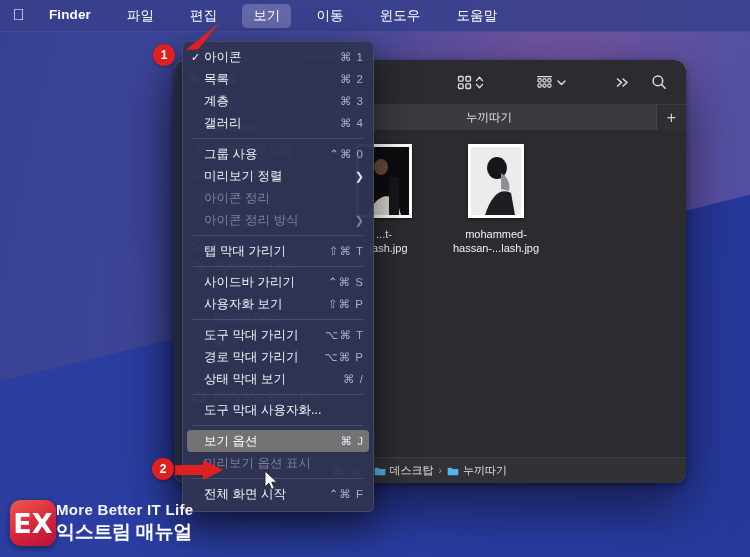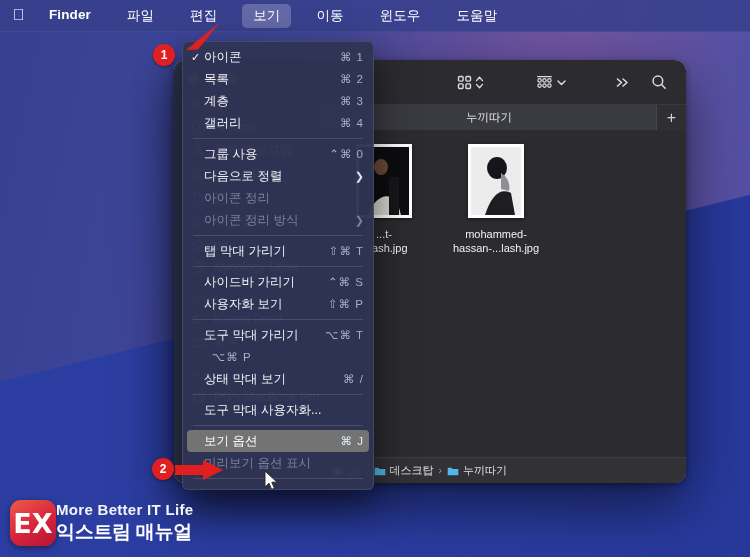--- a/index.html
+++ b/index.html
@@ -468,21 +468,21 @@
       <span class="key">⌘ 4</span>
     </div>
     <div class="msep"></div>
     <div class="mi">
       <span class="chk"></span>
       <span class="lbl">그룹 사용</span>
       <span class="key">⌃⌘ 0</span>
     </div>
     <div class="mi">
       <span class="chk"></span>
-      <span class="lbl">다음으로 정렬</span>
+      <span class="lbl">미리보기 정렬</span>
       <span class="arrow">❯</span>
     </div>
     <div class="mi disabled">
       <span class="chk"></span>
       <span class="lbl">아이콘 정리</span>
     </div>
     <div class="mi disabled">
       <span class="chk"></span>
       <span class="lbl">아이콘 정리 방식</span>
       <span class="arrow">❯</span>
@@ -505,20 +505,21 @@
       <span class="key">⇧⌘ P</span>
     </div>
     <div class="msep"></div>
     <div class="mi">
       <span class="chk"></span>
       <span class="lbl">도구 막대 가리기</span>
       <span class="key">⌥⌘ T</span>
     </div>
     <div class="mi">
       <span class="chk"></span>
+      <span class="lbl">경로 막대 가리기</span>
       <span class="key">⌥⌘ P</span>
     </div>
     <div class="mi">
       <span class="chk"></span>
       <span class="lbl">상태 막대 보기</span>
       <span class="key">⌘ /</span>
     </div>
     <div class="msep"></div>
     <div class="mi">
       <span class="chk"></span>
@@ -528,20 +529,25 @@
     <div class="mi sel">
       <span class="chk"></span>
       <span class="lbl">보기 옵션</span>
       <span class="key">⌘ J</span>
     </div>
     <div class="mi disabled">
       <span class="chk"></span>
       <span class="lbl">미리보기 옵션 표시</span>
     </div>
     <div class="msep"></div>
+    <div class="mi">
+      <span class="chk"></span>
+      <span class="lbl">전체 화면 시작</span>
+      <span class="key">⌃⌘ F</span>
+    </div>
   </div>
 
 <svg id="arrow1" class="arrowsvg" width="46" height="30" viewBox="0 0 46 30">
   <path d="M41 1 L8 28 L20 27.5 L27 19 Z" fill="#e02020"></path>
 </svg>
 <div class="badge" id="badge1">
   <span>1</span>
 </div>
 
 <svg id="arrow2" class="arrowsvg" width="50" height="22" viewBox="0 0 50 22">

